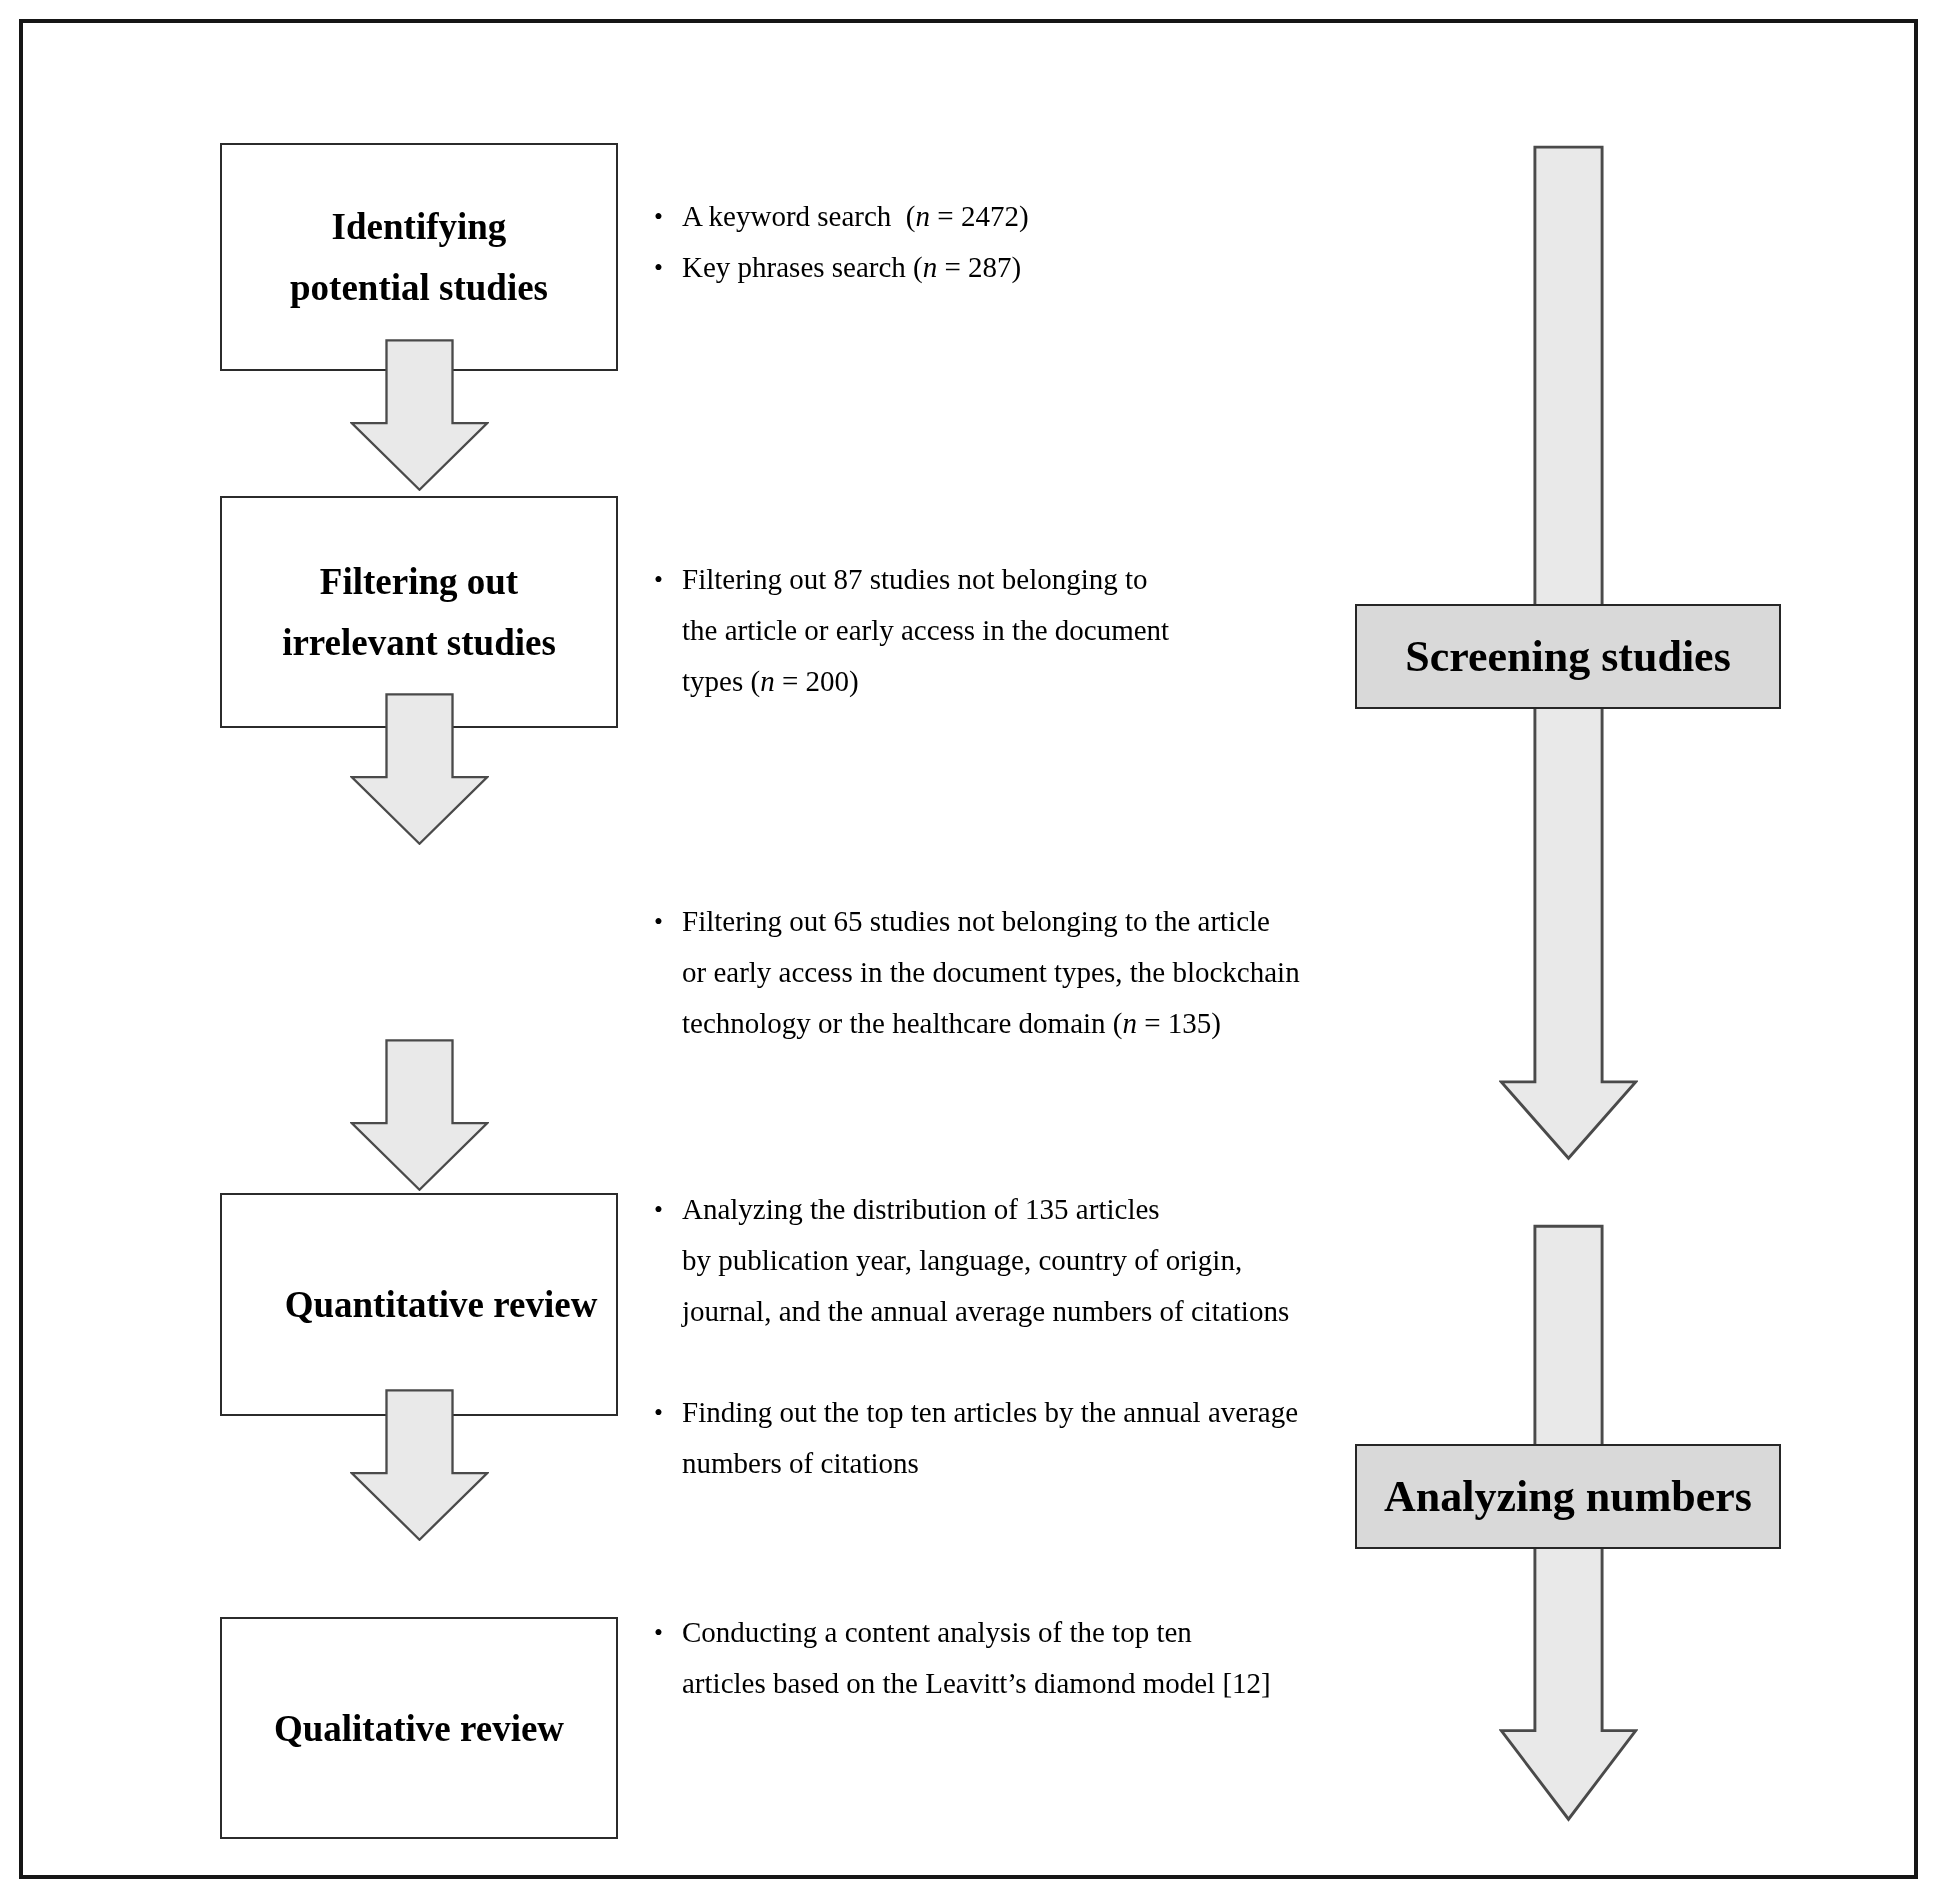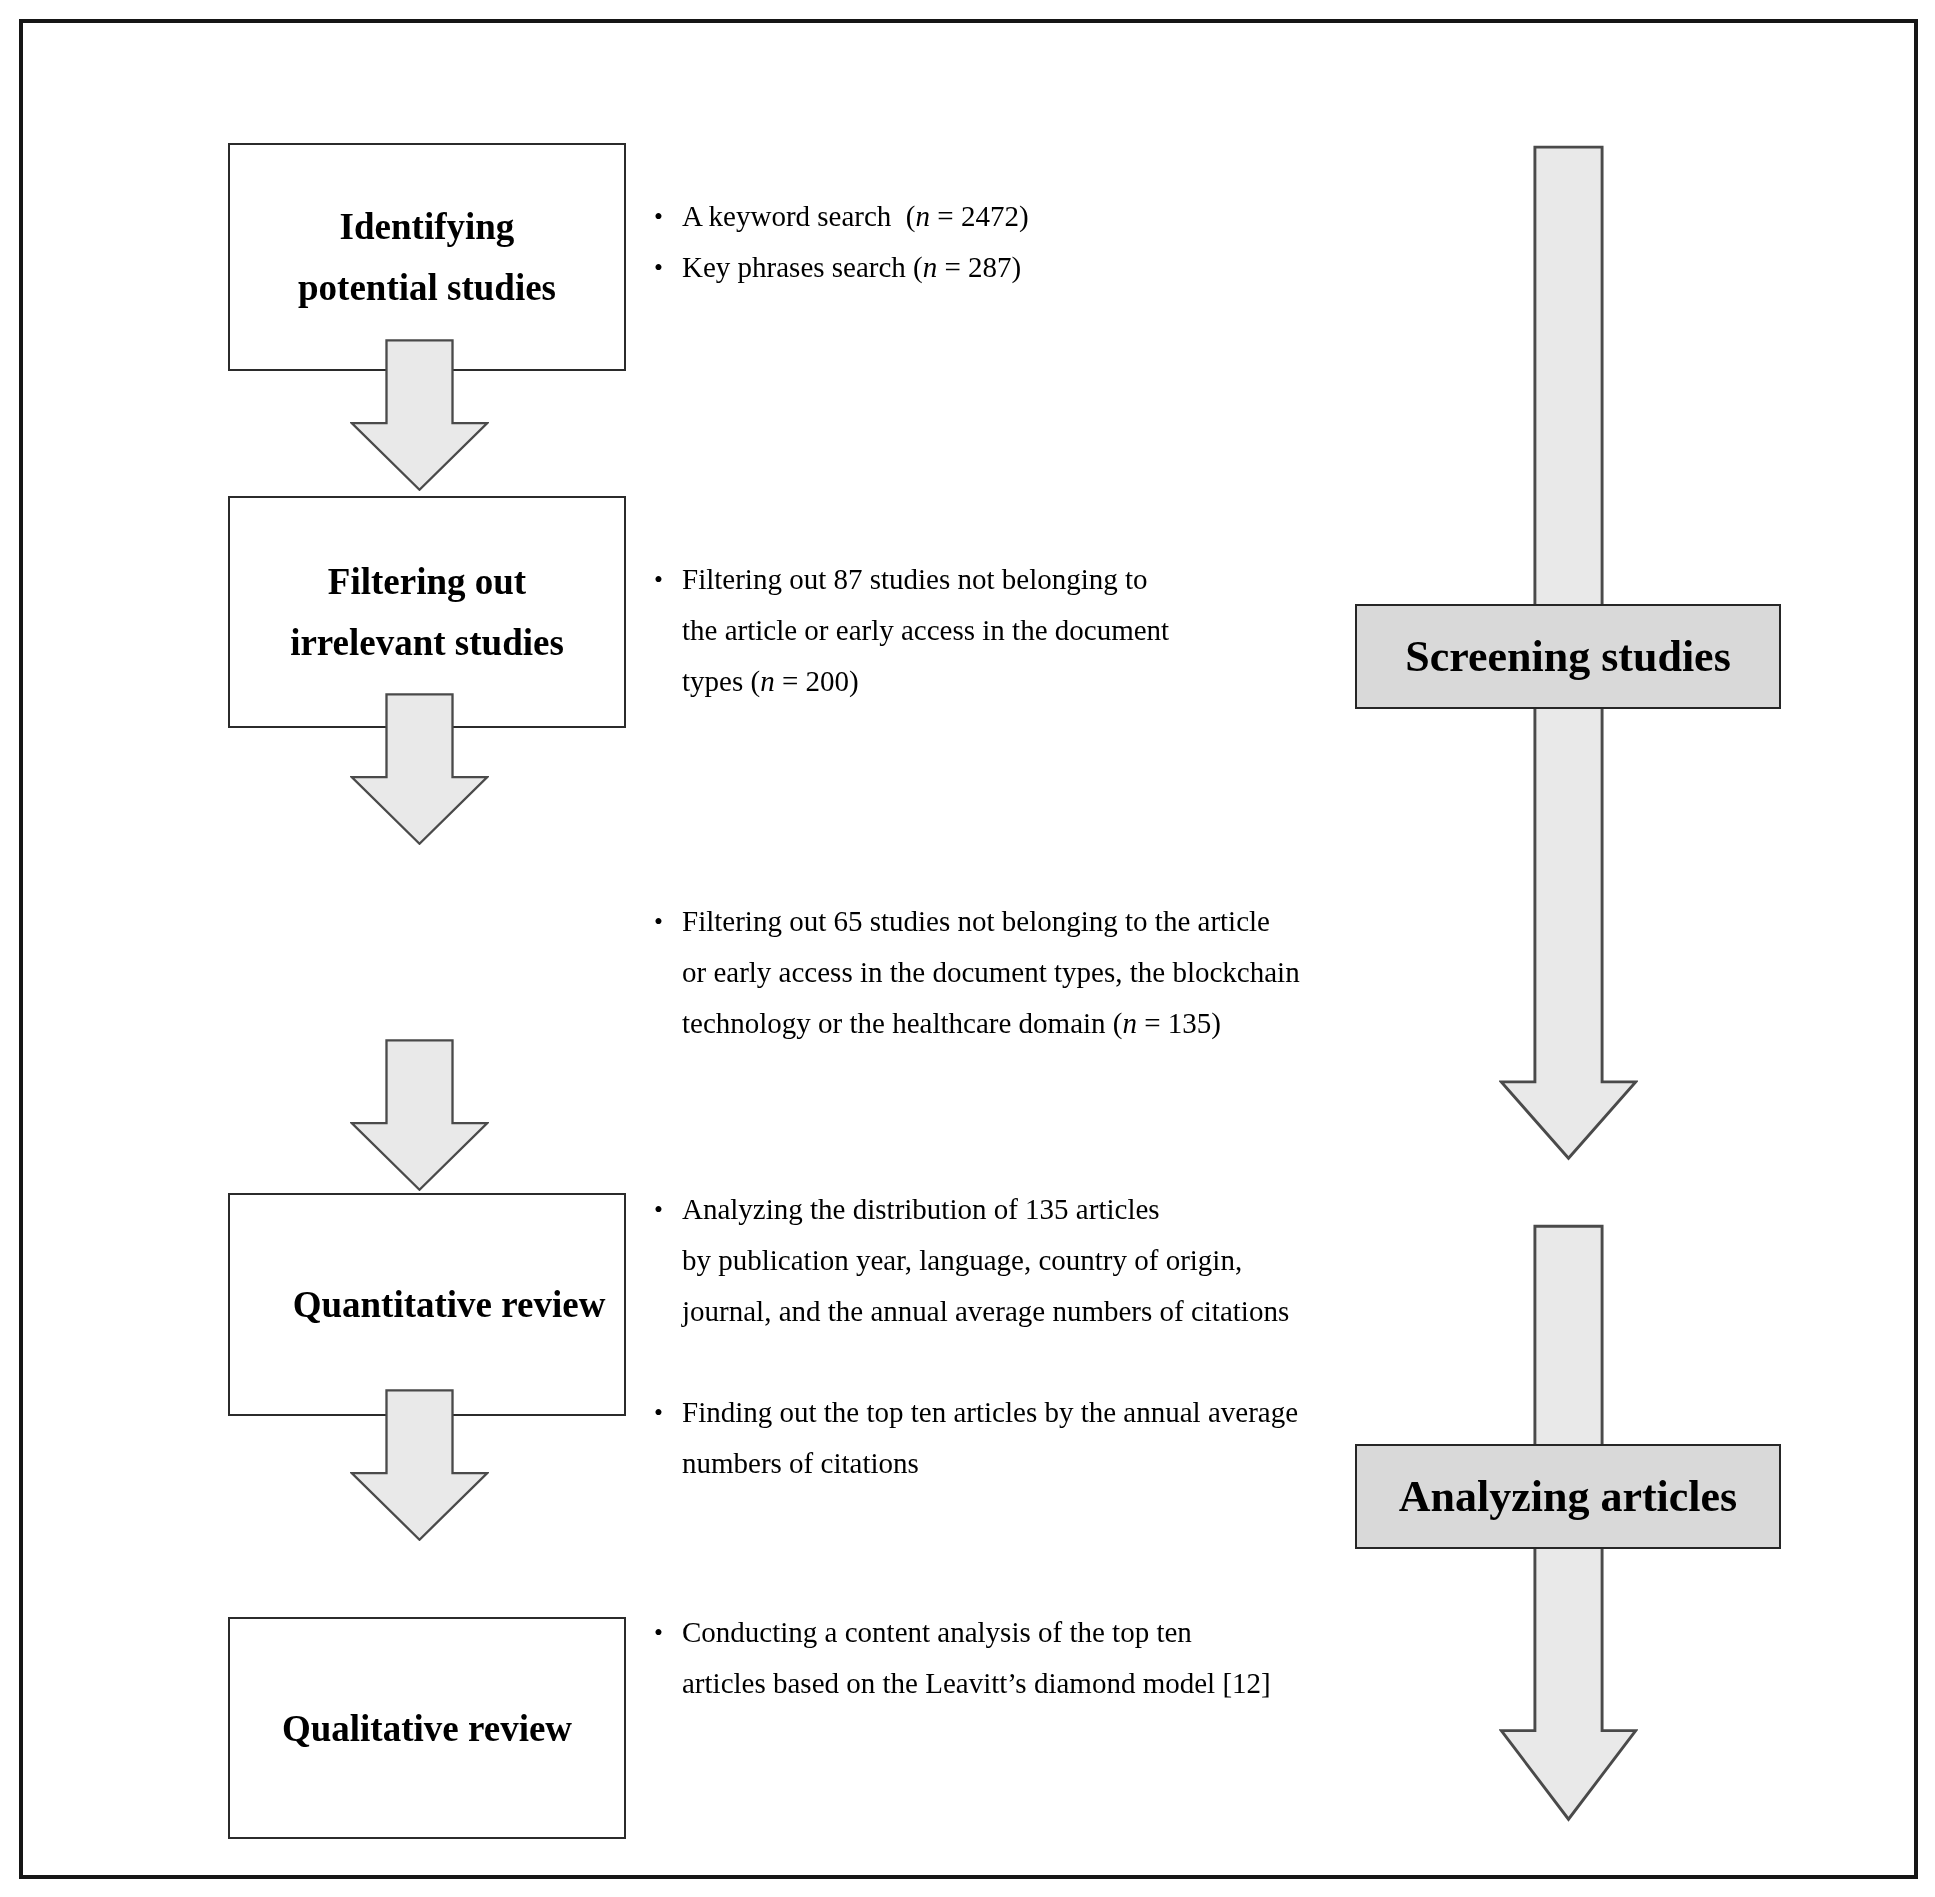--- a/index.html
+++ b/index.html
@@ -27,21 +27,20 @@
     background:#ffffff;
   }
   .stepbox{
     position:absolute;left:220px;width:398px;
     border:2.9px solid var(--box-stroke);
     box-sizing:border-box;
     background:#ffffff;
     display:flex;align-items:center;justify-content:center;
     text-align:center;
     z-index:1;
-    margin-left:8px;
   }
   .step-title{
     font-weight:bold;
     font-size:37px;
     line-height:61px;
   }
   .small-arrow,.phase-arrow{position:absolute;z-index:2;}
   .bullets{
     position:absolute;left:654px;width:823px;
     font-size:29px;line-height:51px;
@@ -141,16 +140,16 @@
     <polygon points="62,3 178,3 178,1617 236,1617 120,1749 4,1617 62,1617" fill="var(--arrow-fill)" stroke="var(--arrow-stroke)" stroke-width="5"></polygon>
   </svg>
   <svg class="phase-arrow" style="left:1499px;top:1224px;" width="139" height="598" viewBox="0 0 240 1031">
     <polygon points="62,3 178,3 178,874 236,874 120,1027 4,874 62,874" fill="var(--arrow-fill)" stroke="var(--arrow-stroke)" stroke-width="5"></polygon>
   </svg>
 
   <div class="phase-label" style="top:604px;">
     <span>Screening studies</span>
   </div>
   <div class="phase-label" style="top:1444px;">
-    <span>Analyzing articles</span>
+    <span>Analyzing numbers</span>
   </div>
 </div>
 
 
 </body></html>

